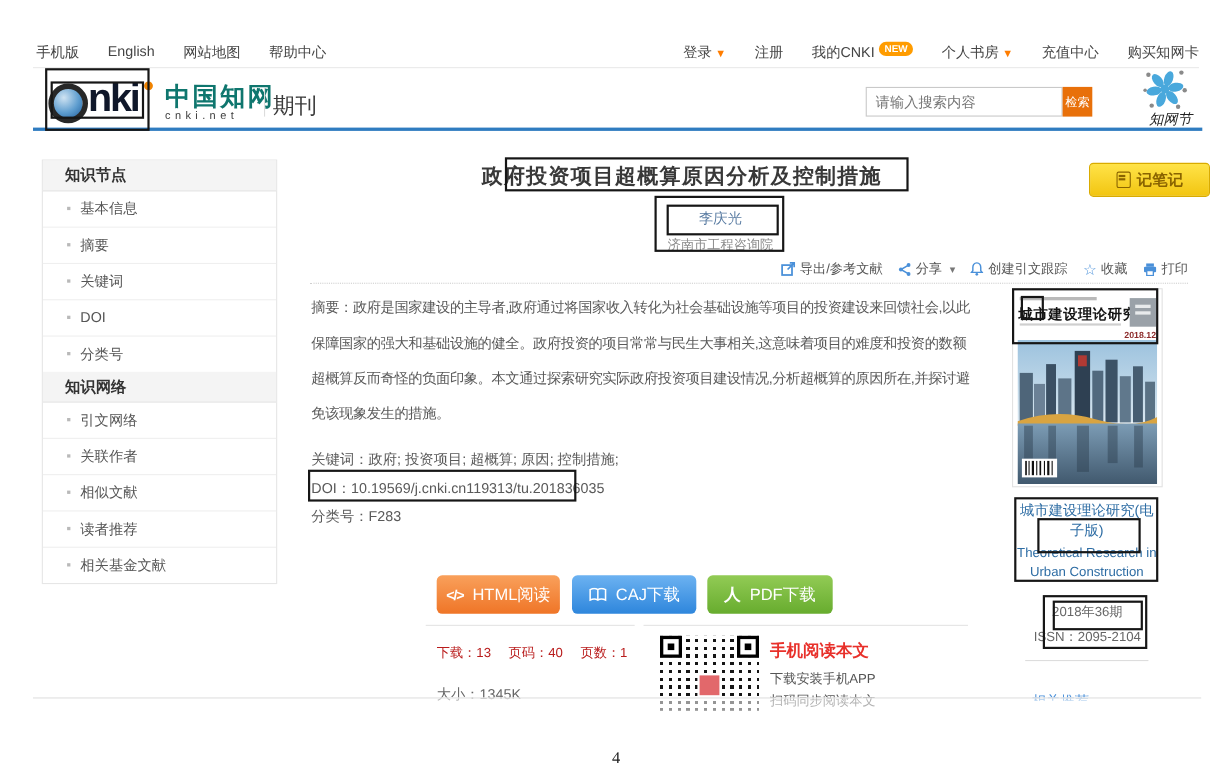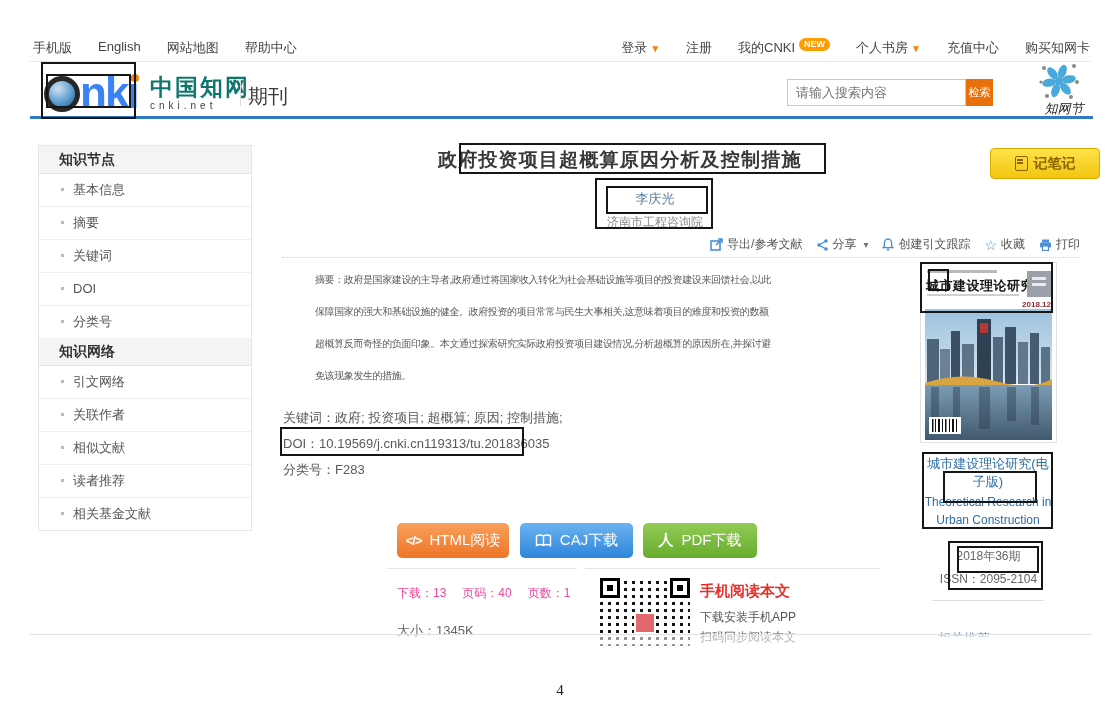--- a/index.html
+++ b/index.html
@@ -10,21 +10,21 @@
   
   .nav{position:absolute;left:30px;top:30px;width:1060px;height:31px;border-bottom:1px solid #e9e9e9;font-size:13px;color:#454545;}
   .nav-left{position:absolute;left:3px;top:9px;display:flex;gap:26px;}
   .nav-right{position:absolute;right:0;top:9px;display:flex;gap:26px;align-items:center;}
   .nav a, .nav .nav-link{color:#454545;text-decoration:none;cursor:pointer;white-space:nowrap;}
   .caret{color:#ff7d00;font-size:10px;margin-left:3px;}
   .new-badge{display:inline-block;background:#ff9c00;color:#fff;font-size:9px;font-weight:bold;border-radius:7px;padding:1px 5px 2px;margin-left:4px;position:relative;top:-5px;}
 
   
   .logo-c{position:absolute;left:44px;top:76px;width:26px;height:26px;border-radius:50%;border:5px solid #272727;background:radial-gradient(circle at 35% 30%,#cfe3f2,#5e9dcf 55%,#1f5d9b);}
-  .logo-nki{position:absolute;left:80px;top:68px;font-size:44px;font-weight:800;letter-spacing:-2px;color:#3b82f6;}
+  .logo-nki{position:absolute;left:80px;top:68px;font-size:36px;font-weight:800;letter-spacing:-2px;color:#0f172a;}
   .logo-dot{position:absolute;left:131px;top:74px;width:8px;height:8px;border-radius:50%;background:#f08300;}
   .logo-cn{position:absolute;left:150px;top:72px;font-family:"Liberation Serif",serif;font-weight:bold;font-size:23px;color:#0f766e;letter-spacing:2px;}
   .logo-net{position:absolute;left:150px;top:100px;font-size:10px;letter-spacing:4px;color:#3c3c3c;}
   .hdr-sep{position:absolute;left:240px;top:80px;width:1px;height:26px;background:#dcdcdc;}
   .hdr-section{position:absolute;left:248px;top:83px;font-size:20px;color:#3b3b3b;}
   .search-input{position:absolute;left:787px;top:79px;width:179px;height:27px;border:1px solid #c9c9c9;box-sizing:border-box;font-size:13px;color:#666;padding:0 8px;outline:none;font-family:"Liberation Sans",sans-serif;}
   .search-btn{position:absolute;left:966px;top:79px;width:27px;height:27px;background:#e8700a;color:#fff;border:none;font-size:11px;cursor:pointer;padding:0;font-family:"Liberation Sans",sans-serif;}
   .zwj-icon{position:absolute;left:1038px;top:60px;}
   .zwj-label{position:absolute;left:1036px;top:100px;width:56px;text-align:center;font-family:"Liberation Serif",serif;font-style:italic;font-size:13px;color:#222;}
   .blue-bar{position:absolute;left:30px;top:116px;width:1063px;height:3px;background:#2f7cc0;}
@@ -42,34 +42,34 @@
   .note-ic{display:inline-block;width:11px;height:13px;border:1.5px solid #8a6400;border-radius:2px;position:relative;}
   .note-ic::after{content:"";position:absolute;left:1px;top:2px;width:6px;height:1.5px;background:#8a6400;box-shadow:0 3px 0 #8a6400;}
   .author{position:absolute;left:595px;top:190px;width:120px;text-align:center;font-size:13px;color:#5b7da3;cursor:pointer;}
   .affil{position:absolute;left:585px;top:214px;width:140px;text-align:center;font-size:12px;color:#8a8a8a;cursor:pointer;}
   .actions{position:absolute;top:236px;right:32px;display:flex;gap:14px;align-items:center;font-size:12px;color:#555;}
   .action{display:flex;align-items:center;gap:4px;cursor:pointer;white-space:nowrap;}
   .action svg{display:block;}
   .star-g{color:#4a90d9;font-size:14px;line-height:12px;}
   .dotted{position:absolute;left:282px;top:257px;width:798px;border-top:1px dotted #cfcfcf;}
   .abstract{position:absolute;left:283px;top:264px;}
-  .abs-line{height:32px;line-height:32px;font-size:10px;letter-spacing:-0.4px;color:#595959;white-space:nowrap;margin-left:32px;}
+  .abs-line{height:32px;line-height:32px;font-size:13px;letter-spacing:-0.4px;color:#595959;white-space:nowrap;}
   .kw{position:absolute;left:283px;top:409px;font-size:13px;color:#595959;}
   .doi{position:absolute;left:283px;top:435px;font-size:13px;color:#595959;}
   .clsno{position:absolute;left:283px;top:461px;font-size:13px;color:#595959;}
 
   .dl-btn{position:absolute;top:523px;height:35px;border:none;border-radius:5px;color:#fff;font-size:15px;display:flex;align-items:center;justify-content:center;gap:8px;cursor:pointer;font-family:"Liberation Sans",sans-serif;}
   .btn-html{left:397px;width:112px;background:linear-gradient(#f9a05b,#ef7527);}
   .btn-caj{left:520px;width:113px;background:linear-gradient(#6cb2f1,#2e86dc);}
   .btn-pdf{left:643px;width:114px;background:linear-gradient(#92cb55,#67ac2e);}
   .code-ic{font-weight:bold;font-size:13px;letter-spacing:-1px;}
 
   .div-l{position:absolute;left:387px;top:568px;width:190px;border-top:1px solid #e4e4e4;}
   .div-r{position:absolute;left:585px;top:568px;width:295px;border-top:1px solid #e4e4e4;}
-  .stats{position:absolute;left:397px;top:585px;display:flex;gap:16px;font-size:12px;color:#ec4899;}
+  .stats{position:absolute;left:397px;top:585px;display:flex;gap:16px;font-size:12px;color:#b91c1c;}
   .size{position:absolute;left:397px;top:622px;font-size:13px;color:#666;}
   .qr{position:absolute;left:600px;top:578px;width:90px;height:90px;background:repeating-linear-gradient(0deg,#151515 0 3px,#fff 3px 7px),repeating-linear-gradient(90deg,#151515 0 3px,#fff 3px 8px);background-blend-mode:lighten;}
   .qr .f{position:absolute;width:14px;height:14px;border:3px solid #000;background:#fff;}
   .qr .f::after{content:"";position:absolute;left:4px;top:4px;width:6px;height:6px;background:#000;}
   .f.tl{left:0;top:0}.f.tr{right:0;top:0}
   .qr-seal{position:absolute;left:36px;top:36px;width:18px;height:18px;background:#e2686b;box-shadow:0 0 0 2px #fff;}
   .m-title{position:absolute;left:700px;top:582px;font-size:15px;font-weight:bold;color:#e8302a;}
   .m-l1{position:absolute;left:700px;top:609px;font-size:12px;color:#555;}
   .m-l2{position:absolute;left:700px;top:629px;font-size:12px;color:#555;}
 

